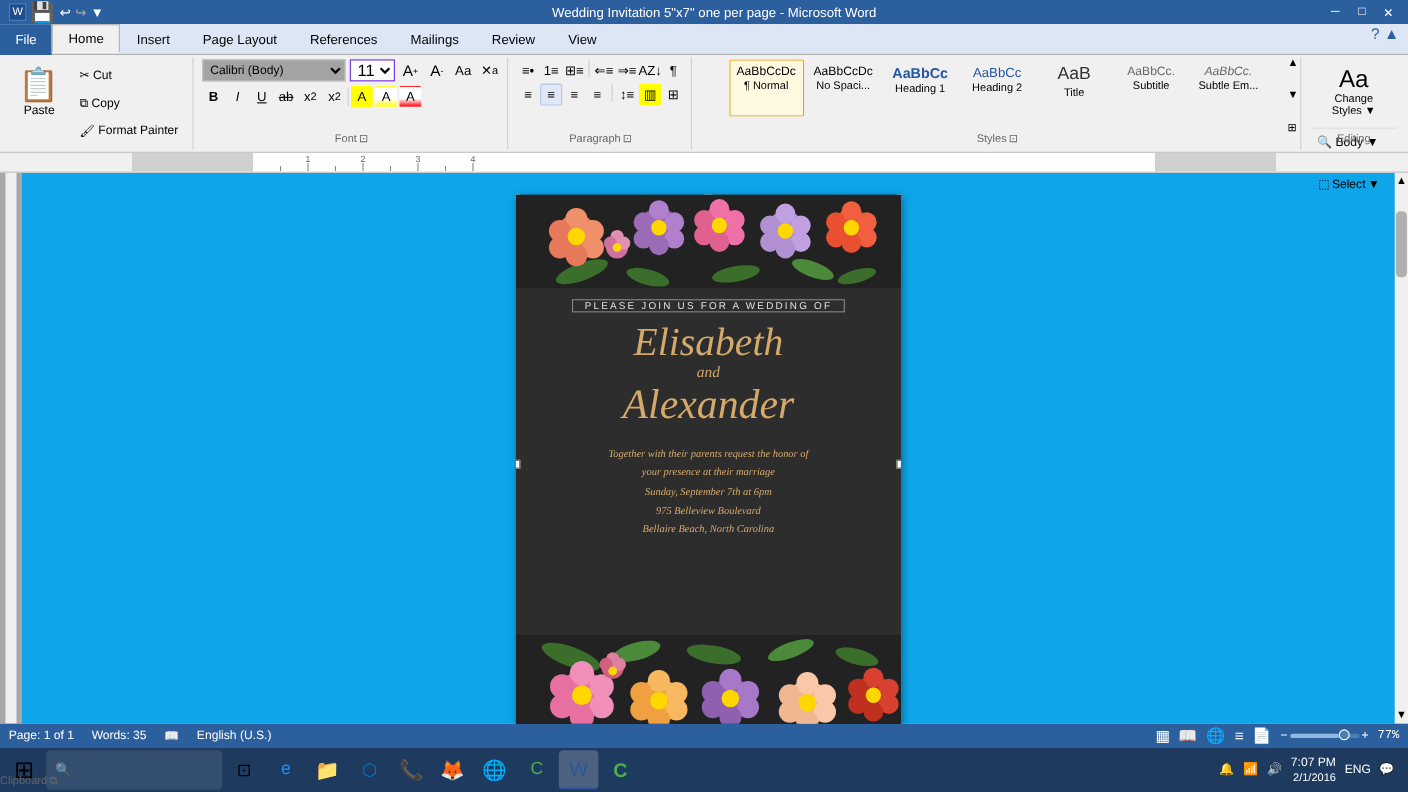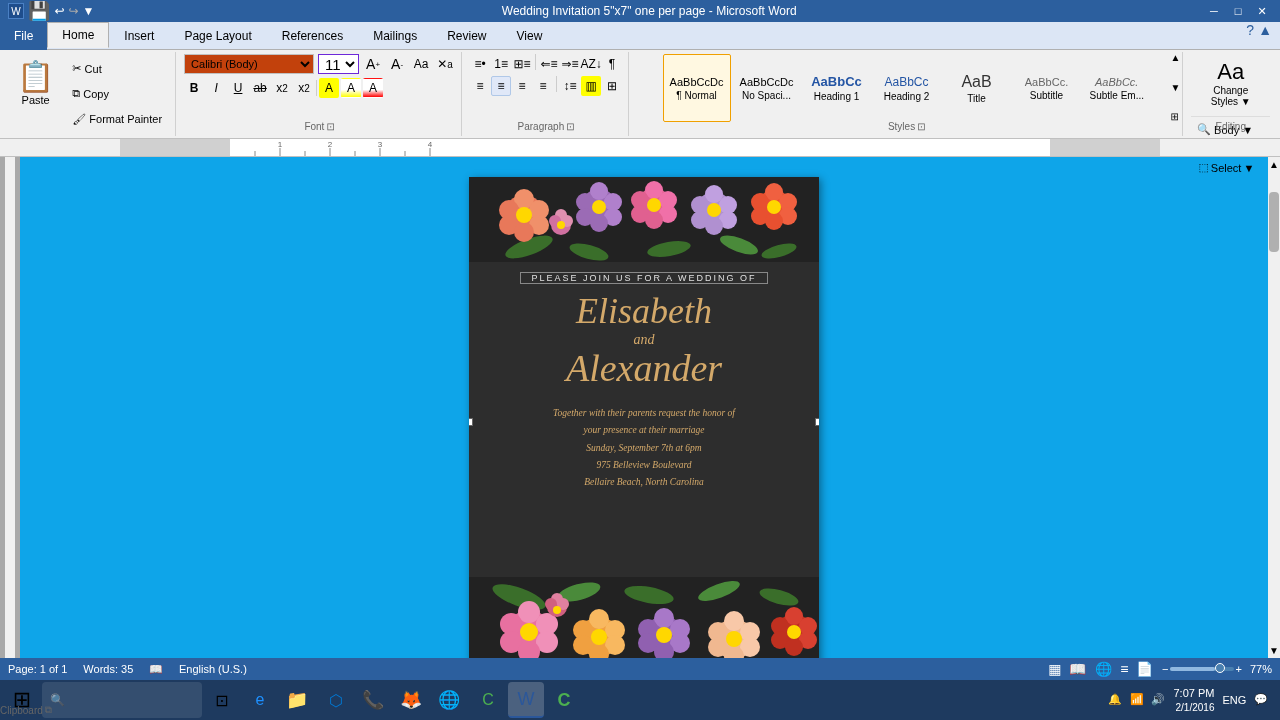--- a/index.html
+++ b/index.html
@@ -115,21 +115,21 @@
       border: 1px solid transparent;
       border-radius: 2px;
       font-size: 11px;
       white-space: nowrap;
     }
     .font-row { display: flex; gap: 4px; align-items: center; margin-bottom: 2px; }
     .font-select {
       height: 20px;
       font-size: 11px;
       border: 1px solid #c0c0c0;
-      background: #c2410c;
+      background: #a3a3a3;
       padding: 0 2px;
       width: 130px;
       cursor: pointer;
     }
     .size-select {
       height: 20px;
       font-size: 15px;
       border: 1px solid #6d28d9;
       background: white;
       padding: 0 2px;
@@ -154,22 +154,22 @@
     .styles-scroll { display: flex; gap: 2px; overflow: hidden; }
     .style-item {
       display: flex;
       flex-direction: column;
       align-items: center;
       padding: 4px 6px;
       border: 1px solid transparent;
       border-radius: 2px;
       cursor: pointer;
       min-width: 68px;
-      height: 68px;
-      justify-content: center;
+      height: 52px;
+      justify-content: flex-start;
     }
     .style-item.active { border-color: #f0a000; background: #fff8e1; }
 
     
     .ruler {
       background: #f0f0f0;
       height: 18px;
       border-bottom: 1px solid #c0c0c0;
       display: flex;
       align-items: center;
@@ -796,21 +796,21 @@
       <span style="cursor:pointer; font-size:14px;">≡</span>
       <span style="cursor:pointer; font-size:14px;">📄</span>
       <span style="width:80px; display:flex; align-items:center; gap:2px;">
         <span style="cursor:pointer;">−</span>
         <div style="flex:1; height:4px; background:#4a80b0; border-radius:2px; position:relative;">
           <div style="width:70%; height:100%; background:#90b8e0; border-radius:2px;"></div>
           <div style="position:absolute; top:-4px; left:70%; width:10px; height:10px; background:#4a80b0; border-radius:50%; border:1px solid white;"></div>
         </div>
         <span style="cursor:pointer;">+</span>
       </span>
-      <span style="cursor:pointer;">77%</span>
+      <span style="cursor:pointer;font-family:Liberation Mono, monospace;">77%</span>
     </div>
   </div>
 </div>
 
 <div class="taskbar">
   <div class="taskbar-btn" style="font-size:22px;">⊞</div>
   <div class="taskbar-btn" style="background: rgba(255,255,255,0.1); width:160px; font-size:12px; color:rgba(255,255,255,0.6); justify-content:flex-start; padding-left:8px; gap:4px;">
     <span>🔍</span>
   </div>
   <div class="taskbar-btn" style="font-size:16px;">⊡</div>

